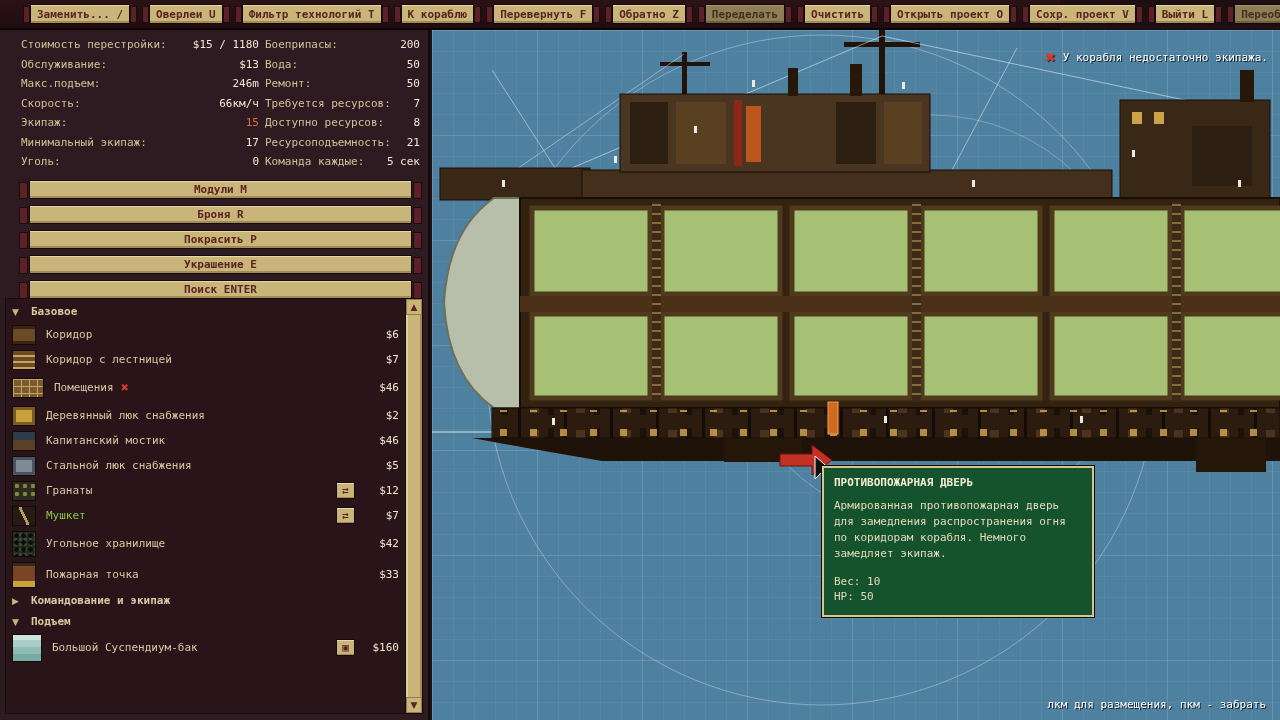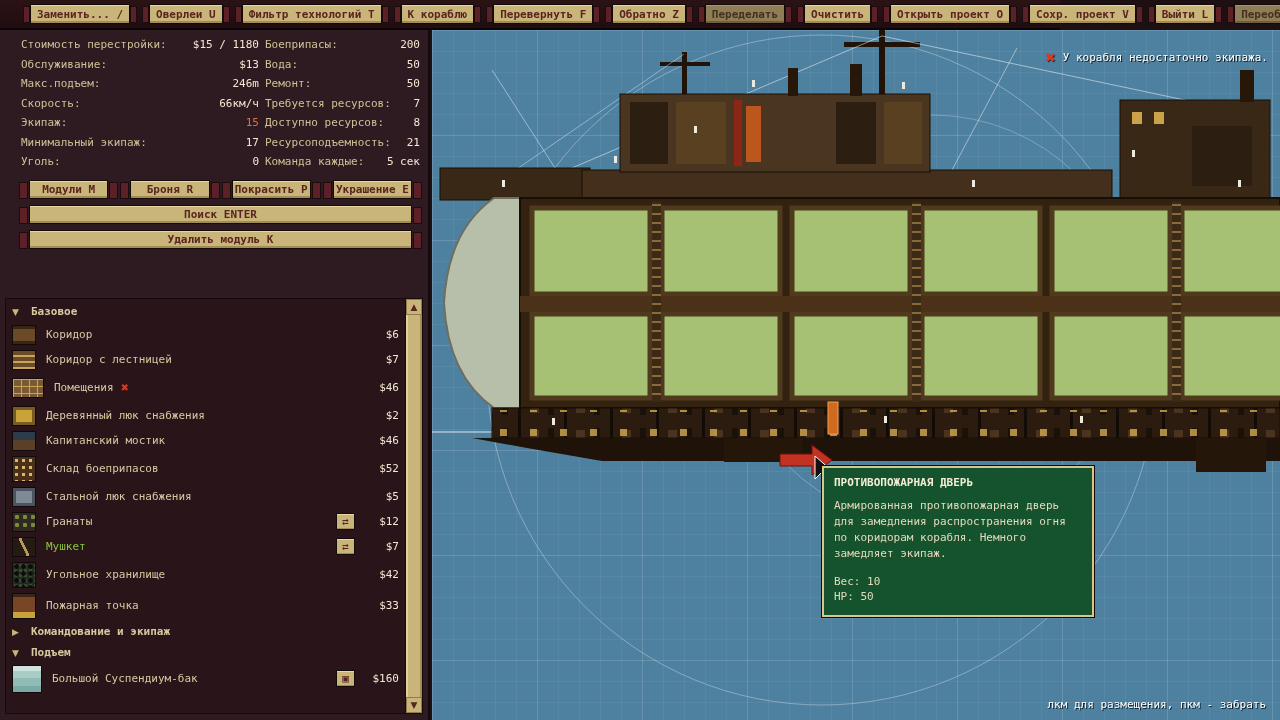--- a/index.html
+++ b/index.html
@@ -24,21 +24,21 @@
   .sidebar { position:absolute; top:30px; left:0; width:430px; height:690px;
              background:#2e1a21; border-right:2px solid #120a0c;padding-left:13px; }
   .stats { display:flex; gap:6px; padding:5px 8px 2px 8px; }
   .stats .col { display:flex; flex-direction:column; }
   .col.left { width:238px; } .col.right { flex:1; }
   .srow { display:flex; justify-content:space-between; align-items:center;
           height:19.5px; font-size:11px; color:#cfc096; white-space:nowrap; }
   .srow .val { color:#f2e9d2; }
   .val.shortage { color:#e0703c; }
 
-  .pbuttons { display:grid; grid-template-columns:1fr 1fr 1fr 1fr; gap:6px 22px;
+  .pbuttons { display:grid; grid-template-columns:1fr; gap:6px 22px;
               padding:6px 16px 0 16px; }
   .pbtn { position:relative; height:19px; background:#c9b579; color:#5a2420;
           border:1px solid #140b09; font-size:11px; font-weight:bold; font-family:inherit;
           display:flex; align-items:center; justify-content:center; cursor:pointer;
           box-shadow:inset 0 1px 0 #e8d9a4, inset 0 -2px 0 #a08c54; }
   .pbtn::before,.pbtn::after { content:""; position:absolute; top:1px; width:7px; height:15px;
           background:#5d2026; border:1px solid #1a0d0f; }
   .pbtn::before { left:-11px; } .pbtn::after { right:-11px; }
   .pbtn.full { grid-column:1 / -1; }
 
@@ -240,25 +240,20 @@
       <div class="mitem">
         <span class="micon i-wood-hatch"></span>
         <span class="mname">Деревянный люк снабжения</span>
         <span class="mprice">$2</span>
       </div>
       <div class="mitem">
         <span class="micon i-bridge"></span>
         <span class="mname">Капитанский мостик</span>
         <span class="mprice">$46</span>
       </div>
-      <div class="mitem tall">
-        <span class="micon i-ammo"></span>
-        <span class="mname">Склад боеприпасов</span>
-        <span class="mprice">$52</span>
-      </div>
       <div class="mitem">
         <span class="micon i-steel-hatch"></span>
         <span class="mname">Стальной люк снабжения</span>
         <span class="mprice">$5</span>
       </div>
       <div class="mitem">
         <span class="micon i-grenades"></span>
         <span class="mname">Гранаты</span>
         <span class="swap-btn">⇄</span>
         <span class="mprice">$12</span>

